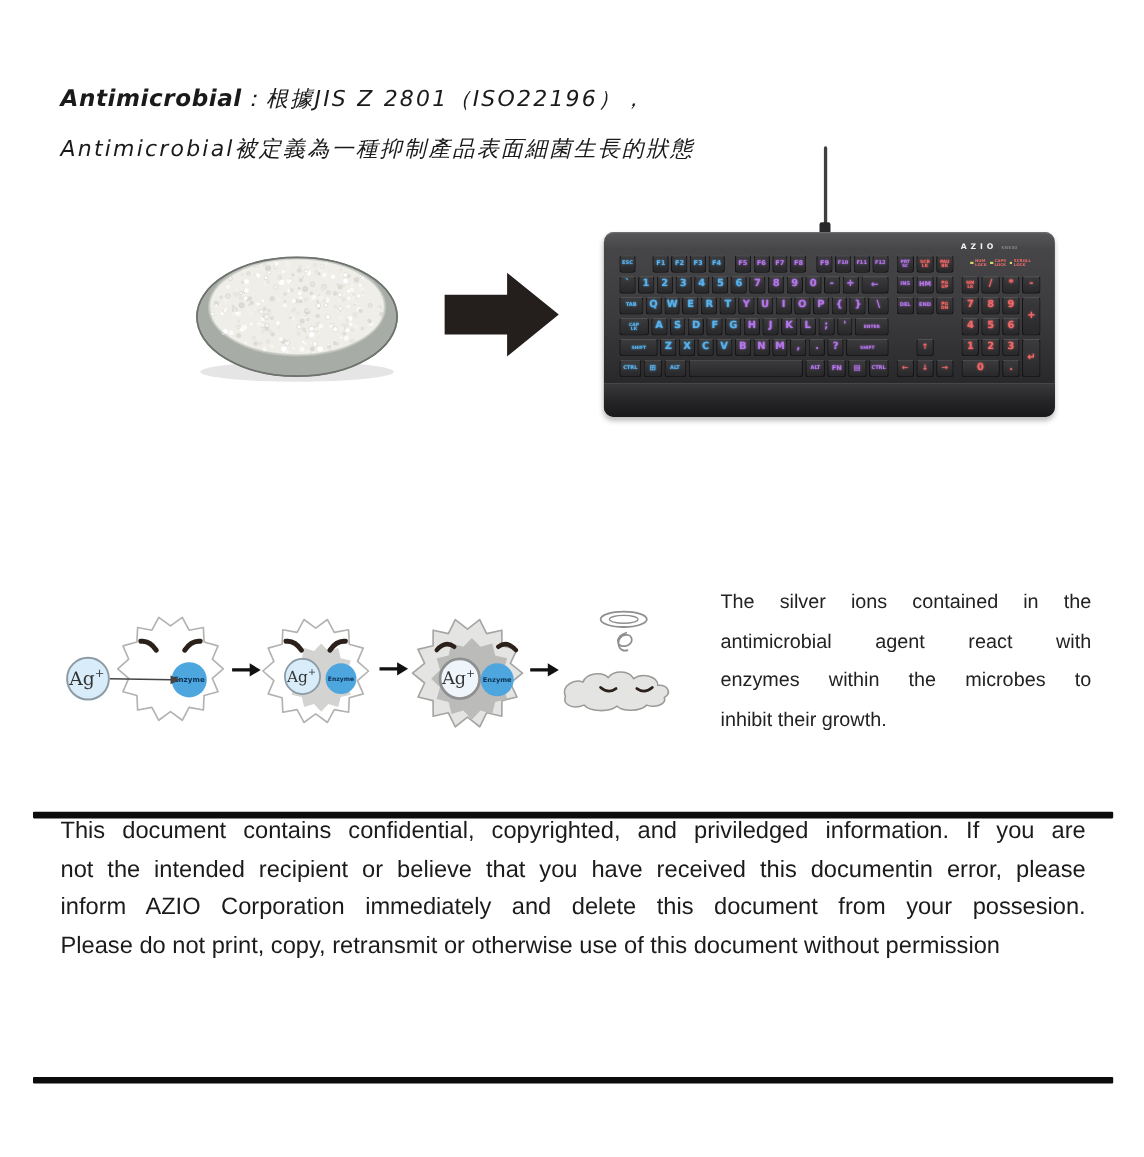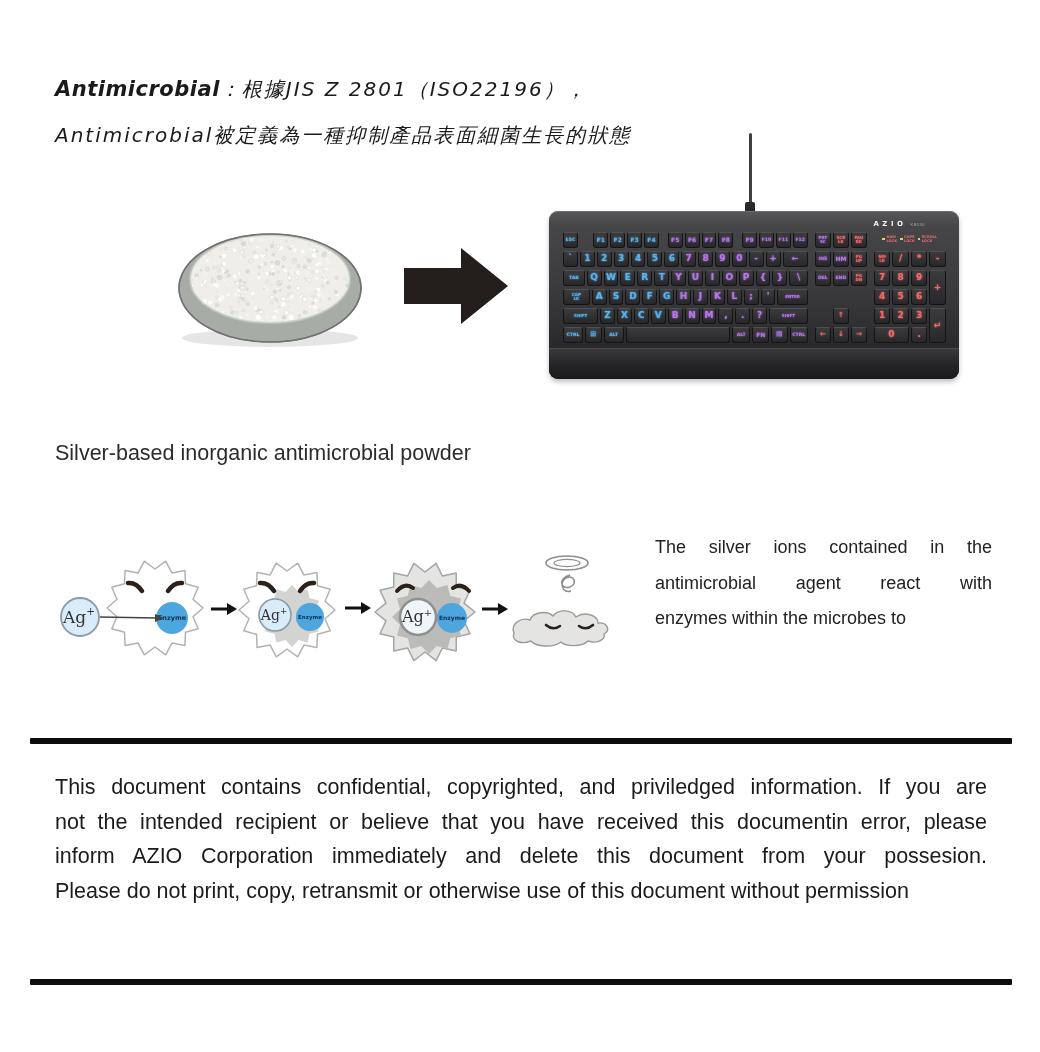--- a/index.html
+++ b/index.html
@@ -49,21 +49,21 @@
   
   #diagram{position:absolute;left:30px;top:525px;}
   .mech-text{position:absolute;left:655px;top:530px;width:337px;color:#222;}
   .mech-line{font-size:18px;line-height:35.5px;text-align:justify;text-align-last:justify;}
   .mech-line:last-child{text-align-last:left;}
 
   
   .rule{position:absolute;left:30px;width:982px;height:6px;background:#0c0c0c;border-radius:1px;}
   .rule-1{top:738px;}
   .rule-2{top:979px;}
-  .disclaimer{position:absolute;left:55px;top:770px;width:932px;color:#1b1b1b;}
+  .disclaimer{position:absolute;left:55px;top:738px;width:932px;color:#1b1b1b;}
   .disc-line{font-size:21.5px;line-height:34.5px;text-align:justify;text-align-last:justify;}
   .disc-line:last-child{text-align-last:left;}
 </style>
 </head>
 <body>
 
 <div class="page">
 
   <div class="heading">
     <div class="h-line"><span class="term">Antimicrobial</span><span>：根據JIS Z 2801（ISO22196），</span></div>
@@ -537,21 +537,20 @@
             <div class="key" style="color: rgb(242, 104, 104); text-shadow: rgb(242, 104, 104) 0px 0px 2px; font-size: 9px; grid-row-start: 4; grid-column-start: 3;">3</div>
             <div class="key" style="color: rgb(242, 104, 104); text-shadow: rgb(242, 104, 104) 0px 0px 2px; font-size: 9px; grid-row: 4 / span 2; grid-column-start: 4;">↵</div>
             <div class="key" style="color: rgb(242, 104, 104); text-shadow: rgb(242, 104, 104) 0px 0px 2px; font-size: 9px; grid-row-start: 5; grid-column: 1 / span 2;">0</div>
             <div class="key" style="color: rgb(242, 104, 104); text-shadow: rgb(242, 104, 104) 0px 0px 2px; font-size: 9px; grid-row-start: 5; grid-column-start: 3;">.</div>
           </div>
       </div>
     </div>
     <div class="kb-palm"></div>
   </div>
 
-  <div class="caption">Silver-based inorganic antimicrobial powder</div>
 
   <svg id="diagram" width="625" height="170" viewBox="0 0 625 170">
       <polygon points="173.0,83.0 163.0,91.7 168.2,103.8 155.5,107.3 154.9,120.5 141.9,118.1 135.7,129.8 125.0,122.0 114.3,129.8 108.1,118.1 95.1,120.5 94.5,107.3 81.8,103.8 87.0,91.7 77.0,83.0 87.0,74.3 81.8,62.2 94.5,58.7 95.1,45.5 108.1,47.9 114.3,36.2 125.0,44.0 135.7,36.2 141.9,47.9 154.9,45.5 155.5,58.7 168.2,62.2 163.0,74.3" fill="#ffffff" stroke="#b2b2b0" stroke-width="1.5" stroke-linejoin="round"></polygon>
       <circle cx="142" cy="93" r="16" fill="#4ea6de"></circle>
       <text x="142" y="95.275" text-anchor="middle" font-family="&quot;DejaVu Sans&quot;,sans-serif" font-size="6.5" font-weight="bold" fill="#0c3054">Enzyme</text>
       <path d="M98,58 Q106,57 112,66" stroke="#2b201a" stroke-width="4.5" fill="none" stroke-linecap="round"></path>
       <path d="M152,58 Q144,57 138,66" stroke="#2b201a" stroke-width="4.5" fill="none" stroke-linecap="round"></path>
       <circle cx="50" cy="92" r="19" fill="#d9ecfa" stroke="#8b9aa5" stroke-width="1.8"></circle>
       <text x="49" y="97.61" text-anchor="middle" font-family="&quot;DejaVu Serif&quot;,serif" font-size="17" fill="#333"><tspan>Ag</tspan><tspan dy="-7.14" font-size="10.54">+</tspan></text>
       <line x1="70" y1="92" x2="126" y2="93" stroke="#444" stroke-width="1.4"></line>
@@ -583,20 +582,21 @@
       <path d="M549,101 q7,5 14,-1" stroke="#2b201a" stroke-width="2.6" fill="none" stroke-linecap="round"></path>
       <ellipse cx="537" cy="38" rx="21" ry="7" fill="none" stroke="#8e8e8c" stroke-width="1.6"></ellipse>
       <ellipse cx="537" cy="38" rx="13" ry="3.6" fill="none" stroke="#8e8e8c" stroke-width="1.2"></ellipse>
       <path d="M540,50 C528,53 530,65 540,62 C548,59 544,49 536,53 C529,57 532,69 541,66" fill="none" stroke="#8e8e8c" stroke-width="1.6"></path>
     </svg>
 
   <div class="mech-text">
       <div class="mech-line">The silver ions contained in the</div>
       <div class="mech-line">antimicrobial agent react with</div>
       <div class="mech-line">enzymes within the microbes to</div>
+      <div class="mech-line">inhibit their growth.</div>
     </div>
 
   <div class="rule rule-1" style="background: rgb(12, 12, 12);"></div>
   <div class="disclaimer">
       <div class="disc-line">This document contains confidential, copyrighted, and priviledged information.  If you are</div>
       <div class="disc-line">not the intended recipient or believe that you have received this documentin error, please</div>
       <div class="disc-line">inform AZIO Corporation immediately  and delete this document from your possesion.</div>
       <div class="disc-line">Please do not print, copy, retransmit or otherwise use of this document without permission</div>
     </div>
   <div class="rule rule-2" style="background: rgb(12, 12, 12);"></div>

